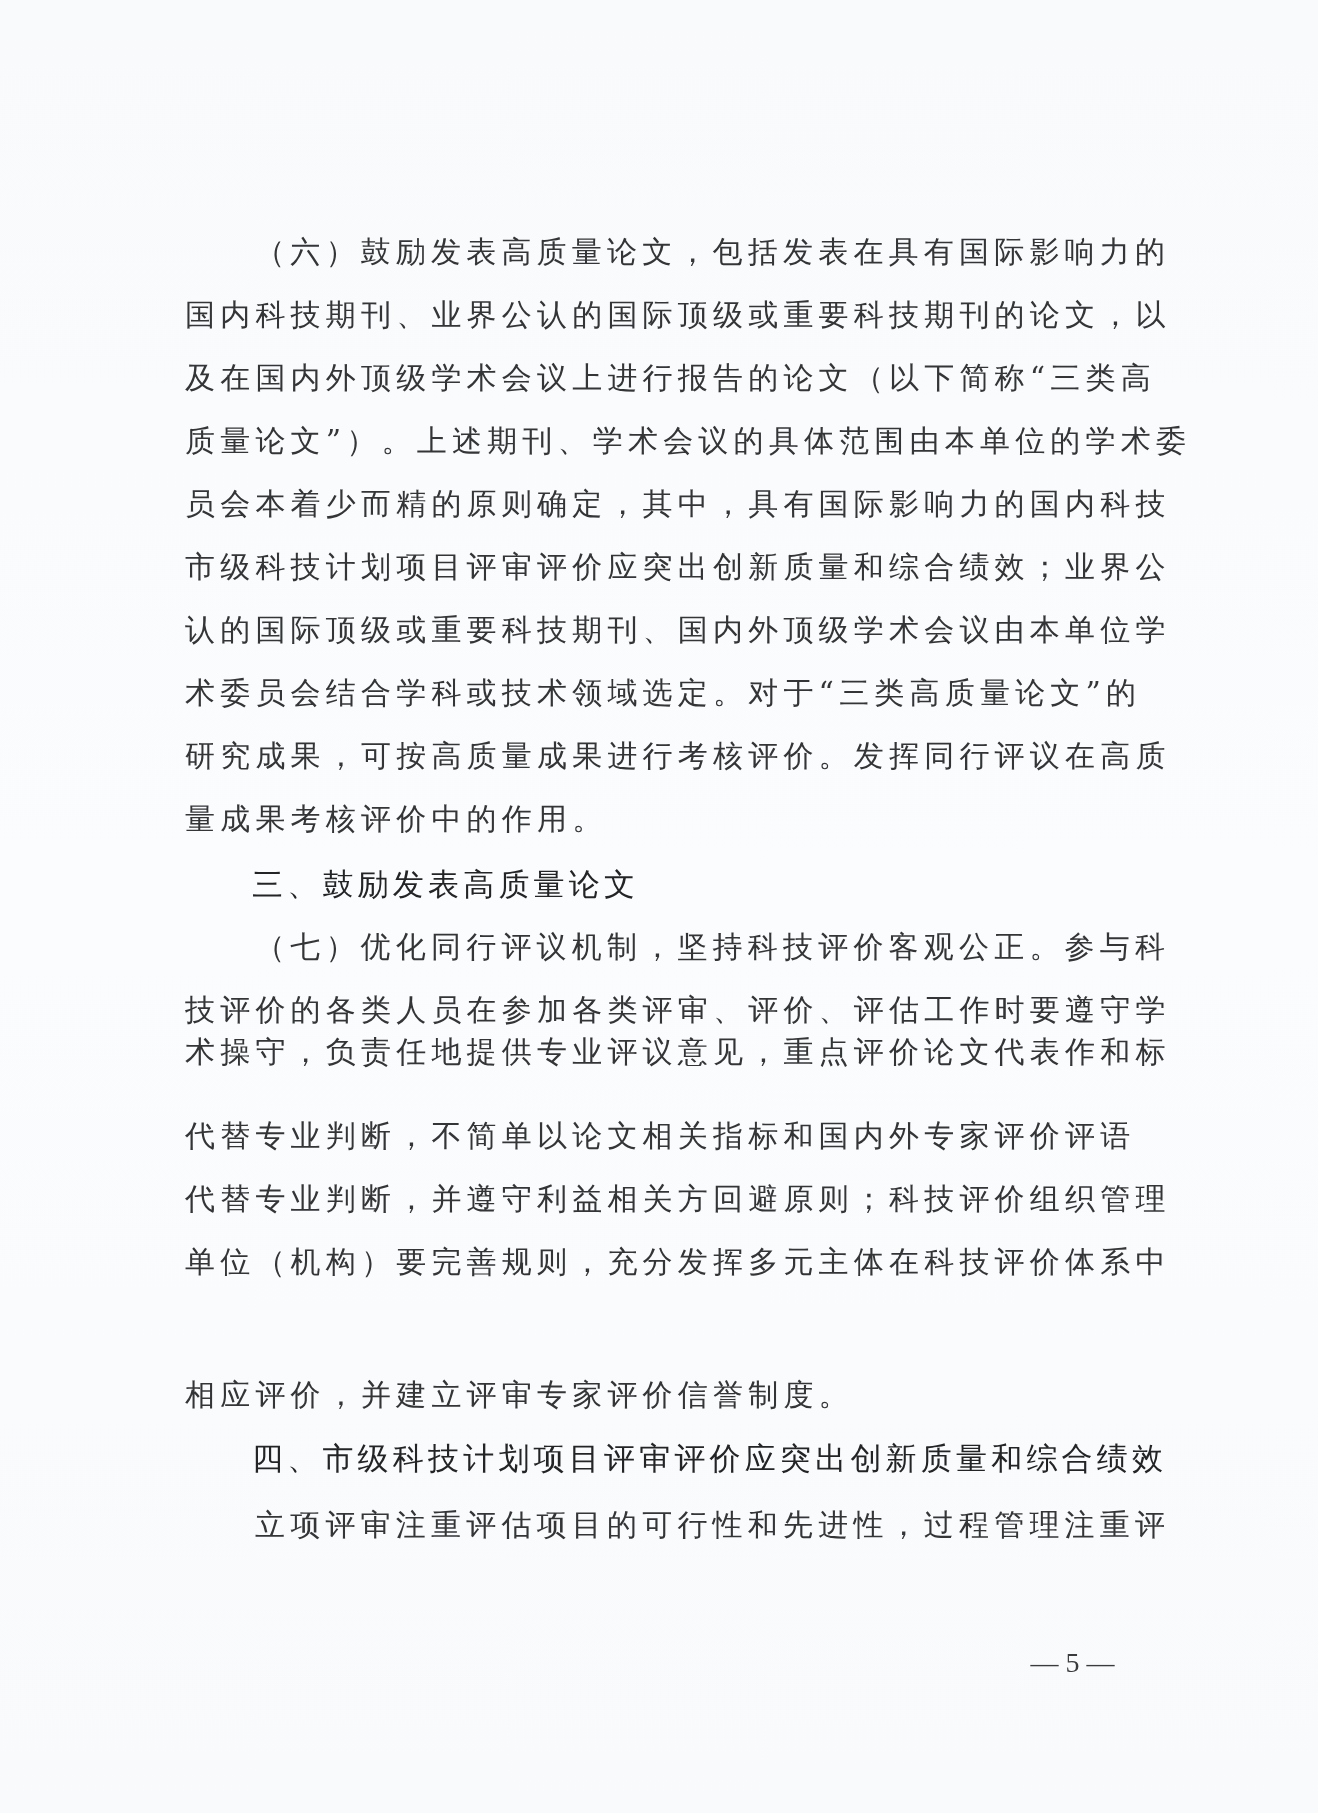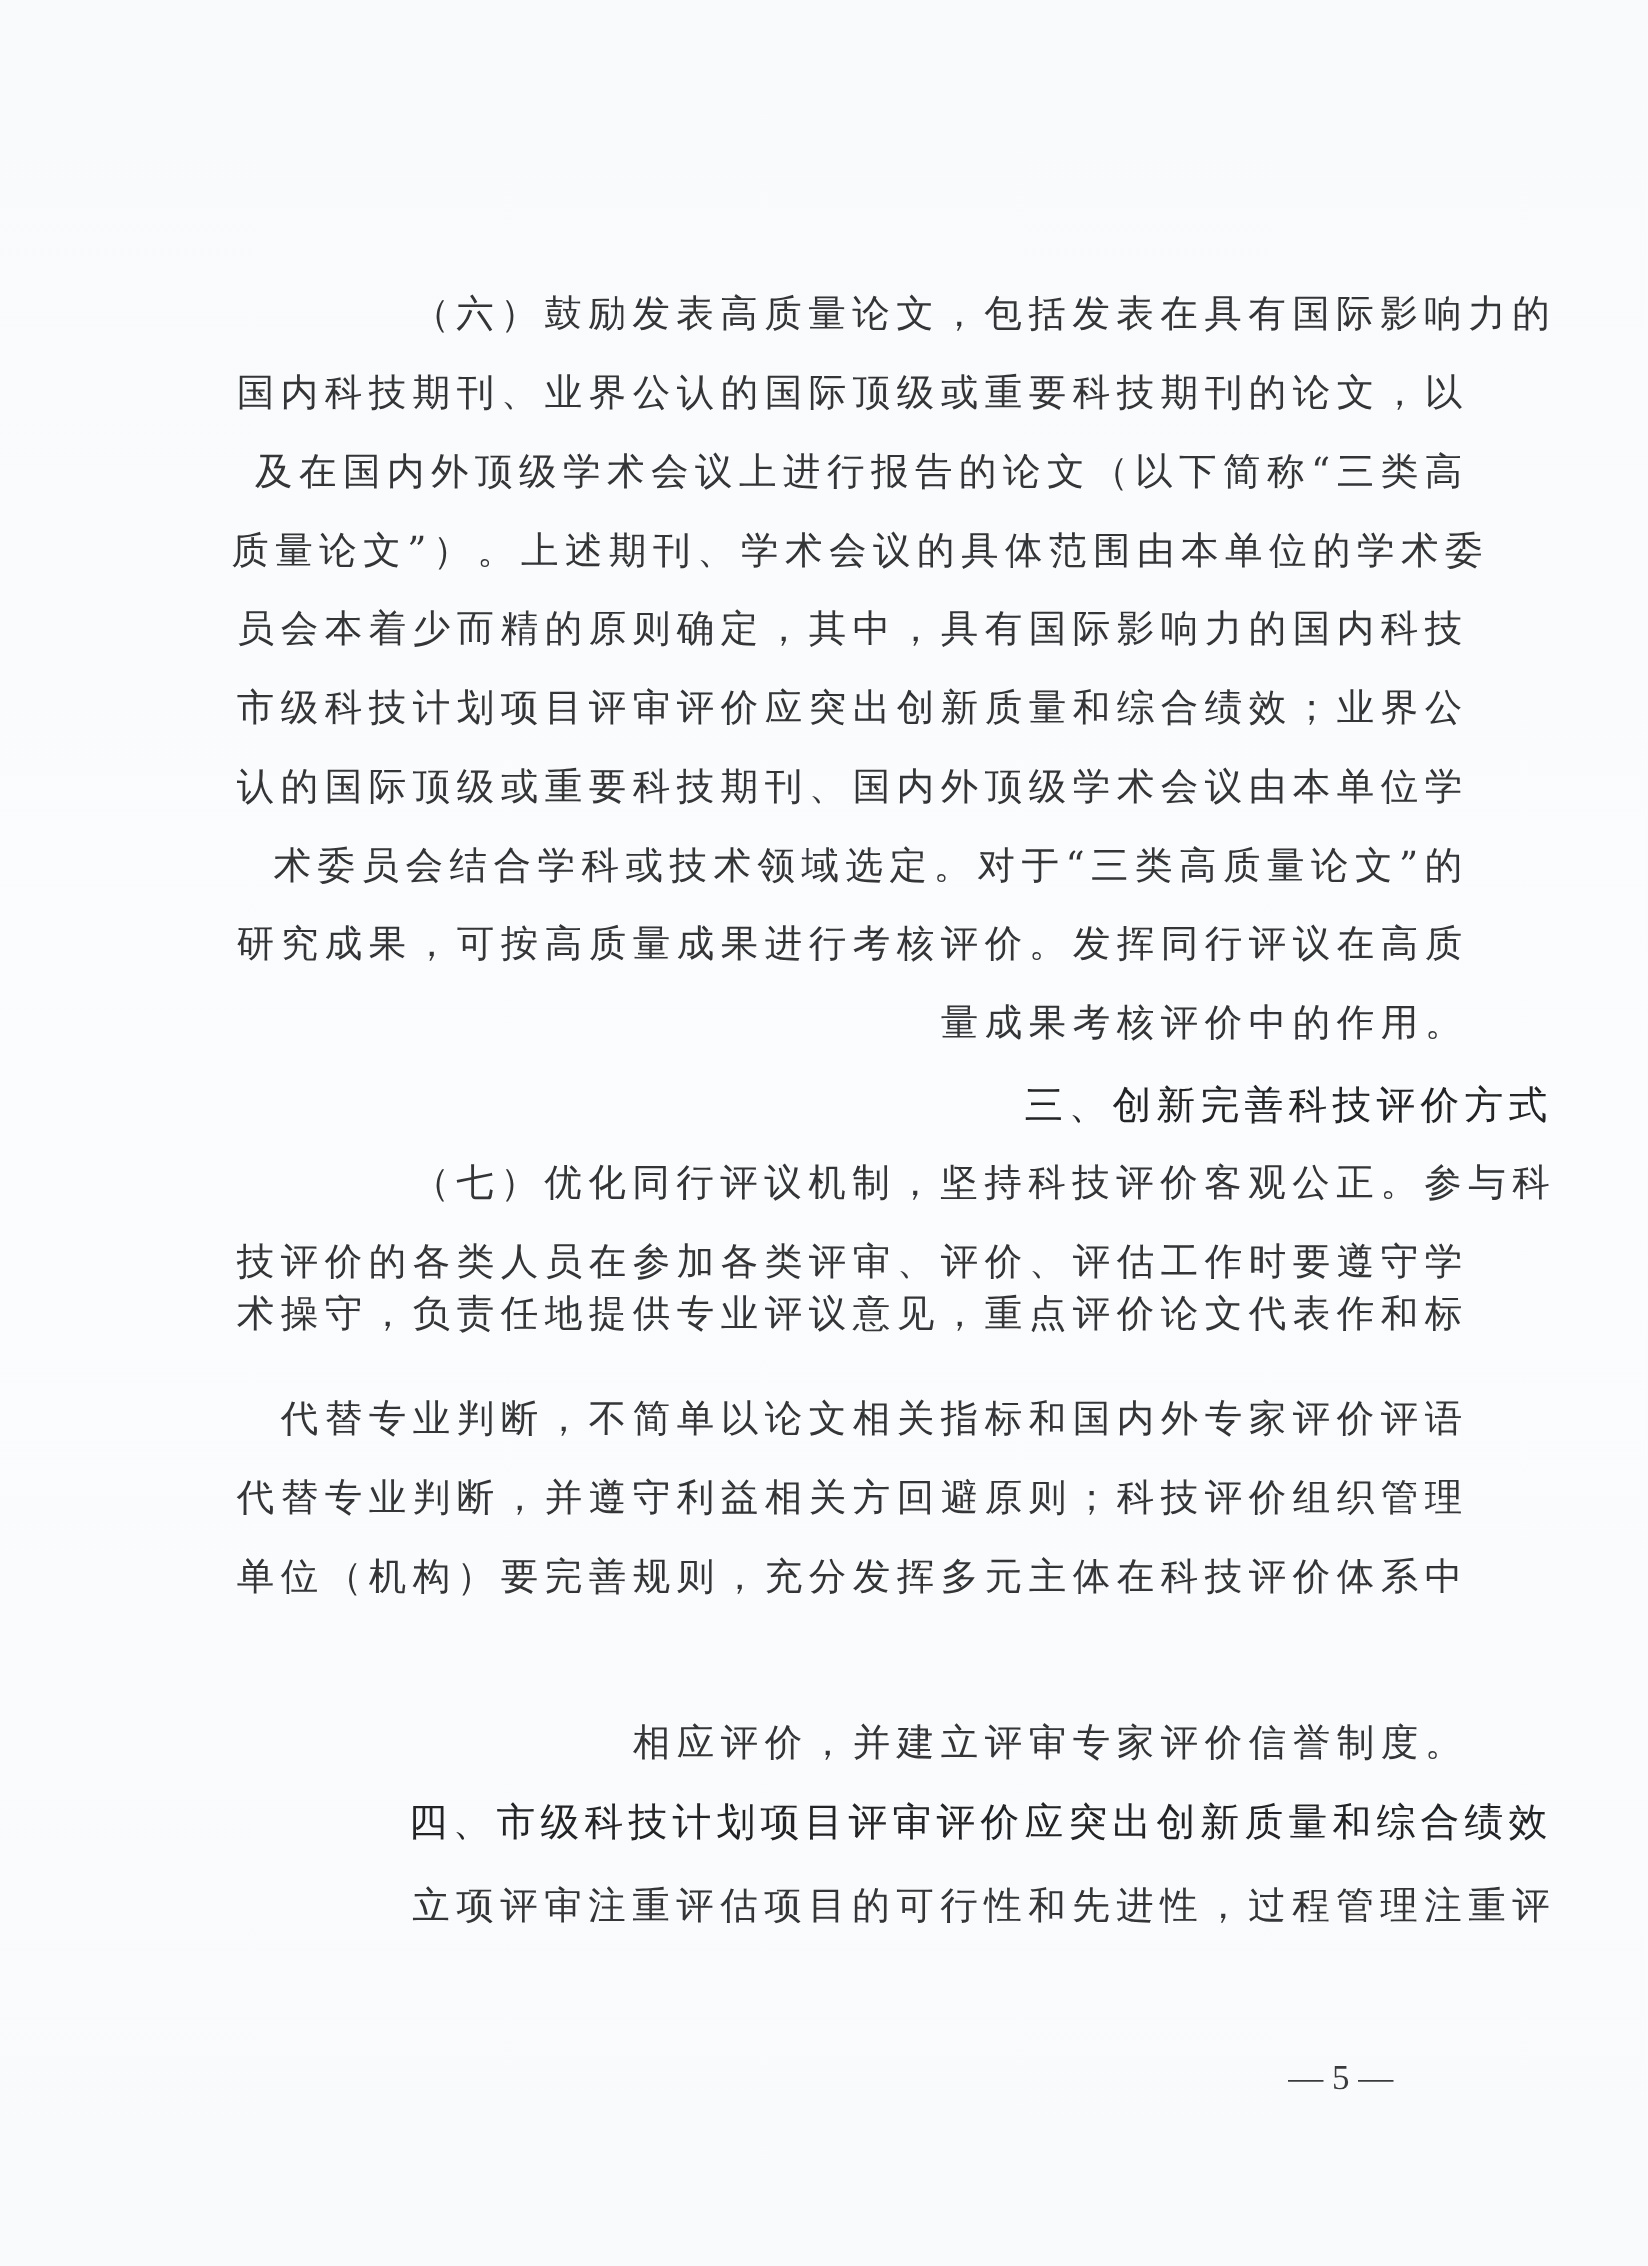--- a/index.html
+++ b/index.html
@@ -25,21 +25,20 @@
     left: 185px;
     width: 990px;
     height: 40px;
     font-family: "DejaVu Serif", "Liberation Serif", serif;
     font-size: 30px;
     line-height: 40px;
     letter-spacing: 5.2px;
     color: #333537;
     white-space: nowrap;
     overflow: visible;
-    text-align: right;
   }
   .line.indent {
     left: 255px;
   }
   .line.heading {
     font-family: "DejaVu Sans", "Liberation Sans", sans-serif;
     font-size: 31px;
     letter-spacing: 4.2px;
     color: #232426;
     left: 252px;
@@ -66,21 +65,21 @@
   <div class="line" style="top:295px">国内科技期刊、业界公认的国际顶级或重要科技期刊的论文，以</div>
   <div class="line" style="top:358px">及在国内外顶级学术会议上进行报告的论文（以下简称“三类高</div>
   <div class="line" style="top:421px">质量论文”）。上述期刊、学术会议的具体范围由本单位的学术委</div>
   <div class="line" style="top:484px">员会本着少而精的原则确定，其中，具有国际影响力的国内科技</div>
   <div class="line" style="top:547px">市级科技计划项目评审评价应突出创新质量和综合绩效；业界公</div>
   <div class="line" style="top:610px">认的国际顶级或重要科技期刊、国内外顶级学术会议由本单位学</div>
   <div class="line" style="top:673px">术委员会结合学科或技术领域选定。对于“三类高质量论文”的</div>
   <div class="line" style="top:736px">研究成果，可按高质量成果进行考核评价。发挥同行评议在高质</div>
   <div class="line" style="top:799px">量成果考核评价中的作用。</div>
 
-  <div class="line heading" style="top:864px">三、创新完善科技评价方式</div>
+  <div class="line heading" style="top:864px">三、鼓励发表高质量论文</div>
 
   <div class="line indent" style="top:927px">（七）优化同行评议机制，坚持科技评价客观公正。参与科</div>
   <div class="line" style="top:990px">技评价的各类人员在参加各类评审、评价、评估工作时要遵守学</div>
   <div class="line" style="top:1032px">术操守，负责任地提供专业评议意见，重点评价论文代表作和标</div>
   <div class="line" style="top:1116px">代替专业判断，不简单以论文相关指标和国内外专家评价评语</div>
   <div class="line" style="top:1179px">代替专业判断，并遵守利益相关方回避原则；科技评价组织管理</div>
   <div class="line" style="top:1242px">单位（机构）要完善规则，充分发挥多元主体在科技评价体系中</div>
   <div class="line" style="top:1375px">相应评价，并建立评审专家评价信誉制度。</div>
 
   <div class="line heading" style="top:1438px">四、市级科技计划项目评审评价应突出创新质量和综合绩效</div>

